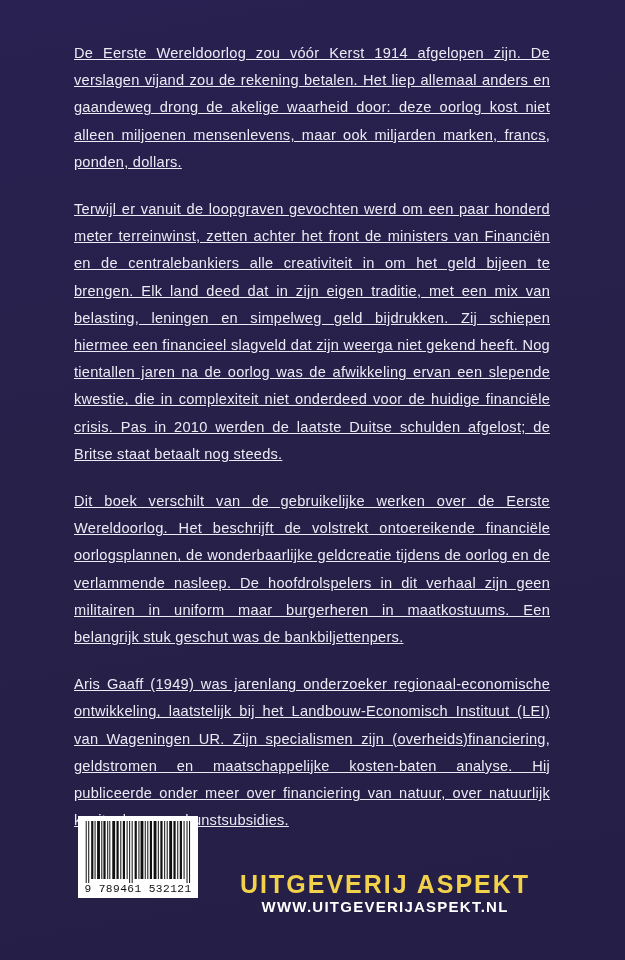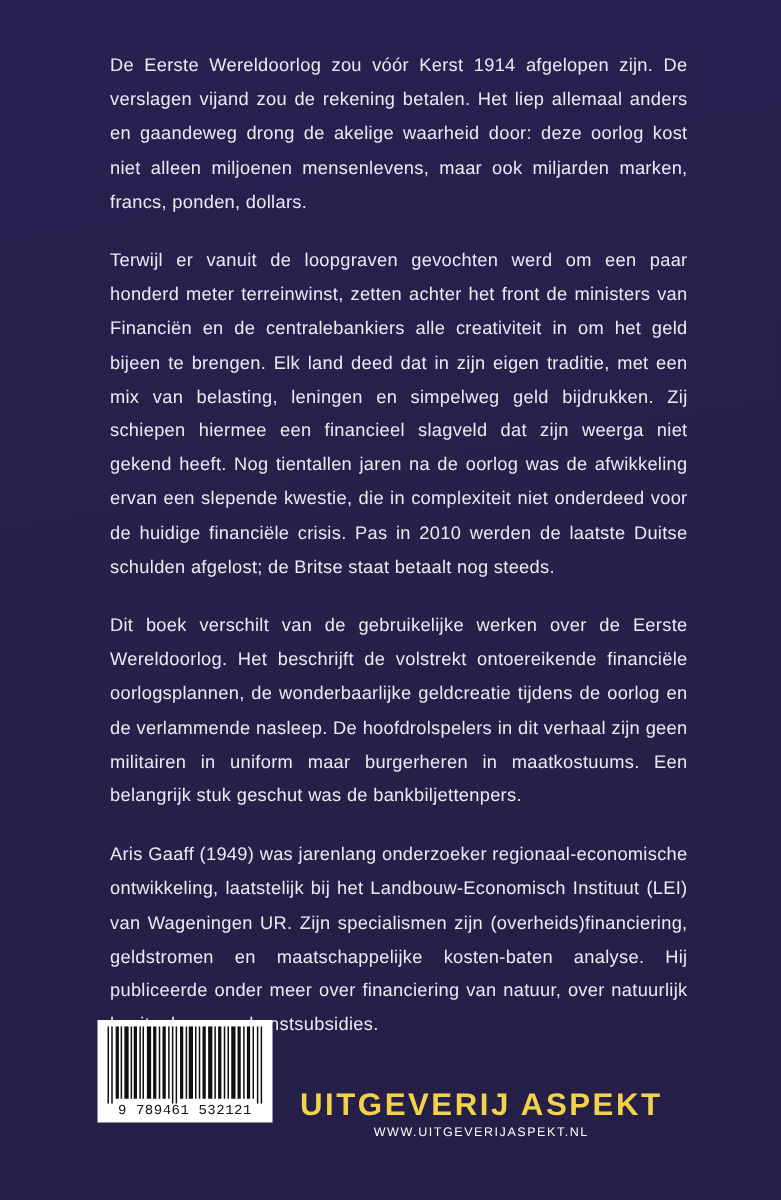--- a/index.html
+++ b/index.html
@@ -31,41 +31,42 @@
     width: 476px;
   }
 
   .para {
     color: #eceaf4;
     font-size: 14.6px;
     line-height: 27.2px;
     text-align: justify;
     text-justify: inter-word;
     letter-spacing: 0.25px;
-    margin: 0 0 20px 14px;
+    margin: 0 0 20px 0;
     font-weight: 400;
+    text-decoration: underline;
     -webkit-font-smoothing: antialiased;
   }
   .para:last-child { margin-bottom: 0; }
 
   
   .footer {
     position: absolute;
     left: 0;
     right: 0;
     top: 810px;
     height: 105px;
   }
 
   
   .barcode-block {
     position: absolute;
     left: 78px;
     top: 6px;
-    width: 140px;
+    width: 120px;
     background: #ffffff;
     padding: 5px 6px 2px 6px;
     box-sizing: border-box;
   }
   .barcode-bars {
     height: 62px;
     width: 100%;
     display: block;
   }
   .barcode-digits {
@@ -90,22 +91,22 @@
     color: #f2d24b;
     font-size: 25px;
     font-weight: bold;
     letter-spacing: 2.0px;
     line-height: 25px;
     white-space: nowrap;
     font-family: "Liberation Sans", sans-serif;
   }
   .publisher-url {
     color: #ffffff;
-    font-size: 10px;
-    font-weight: normal;
+    font-size: 15px;
+    font-weight: bold;
     letter-spacing: 1.25px;
     line-height: 17px;
     white-space: nowrap;
     margin-top: 1px;
     font-family: "Liberation Sans", sans-serif;
   }
 </style>
 </head>
 <body>
 

